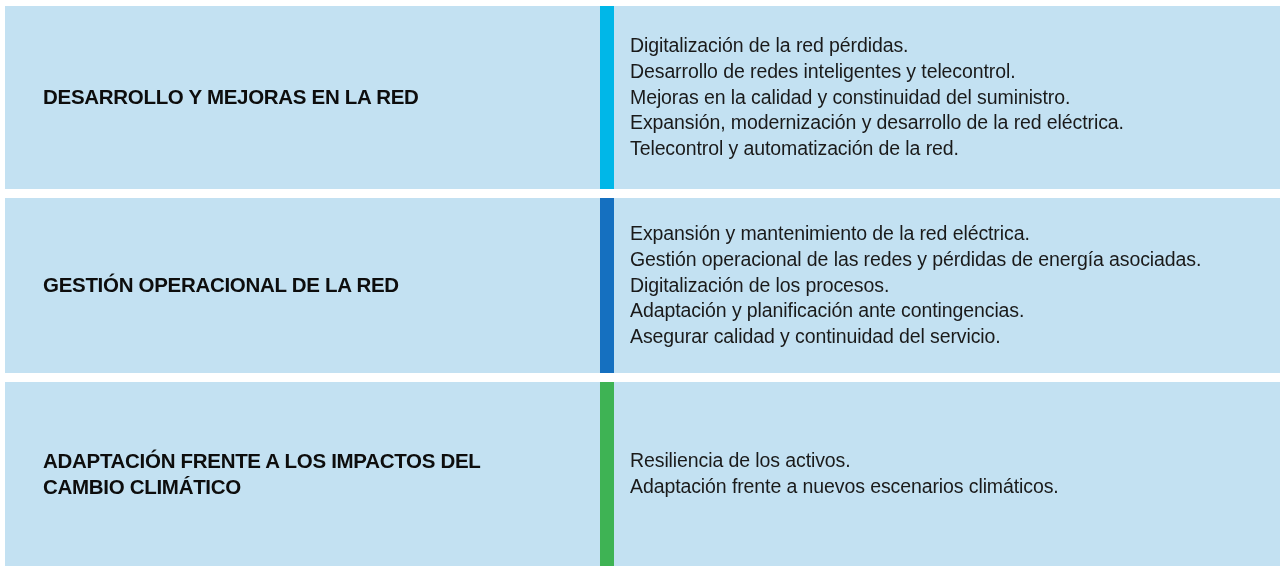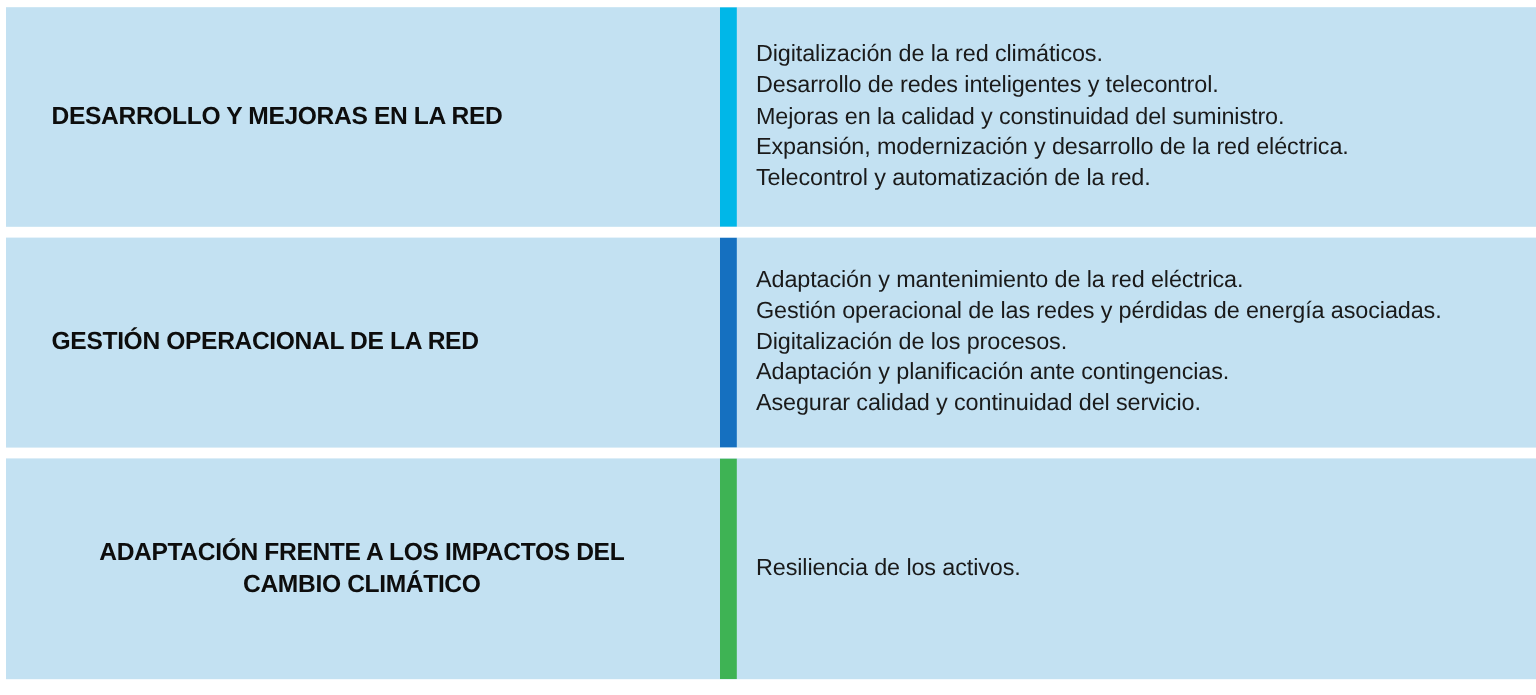--- a/index.html
+++ b/index.html
@@ -37,21 +37,20 @@
   .row-2 { height: 178px; }
   .row-3 { height: 187px; }
 
   .row-title-cell {
     width: 595px;
     flex: 0 0 595px;
     display: flex;
     align-items: center;
     box-sizing: border-box;
     padding: 0 40px 0 38px;
-    text-align: center;
   }
 
   .row-title {
     font-size: 20.5px;
     font-weight: bold;
     letter-spacing: -0.3px;
     line-height: 1.28;
     color: #0d0d0d;
     text-transform: uppercase;
   }
@@ -85,45 +84,46 @@
 <body>
 
 <div id="diagram">
 
   <div class="row row-1">
     <div class="row-title-cell">
       <div class="row-title">DESARROLLO Y MEJORAS EN LA RED</div>
     </div>
     <div class="accent-bar cyan"></div>
     <div class="row-items-cell">
-      <div class="row-item">Digitalización de la red climáticos.</div>
+      <div class="row-item">Digitalización de la red pérdidas.</div>
       <div class="row-item">Desarrollo de redes inteligentes y telecontrol.</div>
       <div class="row-item">Mejoras en la calidad y constinuidad del suministro.</div>
       <div class="row-item">Expansión, modernización y desarrollo de la red eléctrica.</div>
       <div class="row-item">Telecontrol y automatización de la red.</div>
     </div>
   </div>
 
   <div class="row row-2">
     <div class="row-title-cell">
       <div class="row-title">GESTIÓN OPERACIONAL DE LA RED</div>
     </div>
     <div class="accent-bar blue"></div>
     <div class="row-items-cell">
-      <div class="row-item">Adaptación y mantenimiento de la red eléctrica.</div>
+      <div class="row-item">Expansión y mantenimiento de la red eléctrica.</div>
       <div class="row-item">Gestión operacional de las redes y pérdidas de energía asociadas.</div>
       <div class="row-item">Digitalización de los procesos.</div>
       <div class="row-item">Adaptación y planificación ante contingencias.</div>
       <div class="row-item">Asegurar calidad y continuidad del servicio.</div>
     </div>
   </div>
 
   <div class="row row-3">
     <div class="row-title-cell">
       <div class="row-title">ADAPTACIÓN FRENTE A LOS IMPACTOS DEL CAMBIO CLIMÁTICO</div>
     </div>
     <div class="accent-bar green"></div>
     <div class="row-items-cell">
       <div class="row-item">Resiliencia de los activos.</div>
+      <div class="row-item">Adaptación frente a nuevos escenarios climáticos.</div>
     </div>
   </div>
 
 </div>
 
 </body></html>

